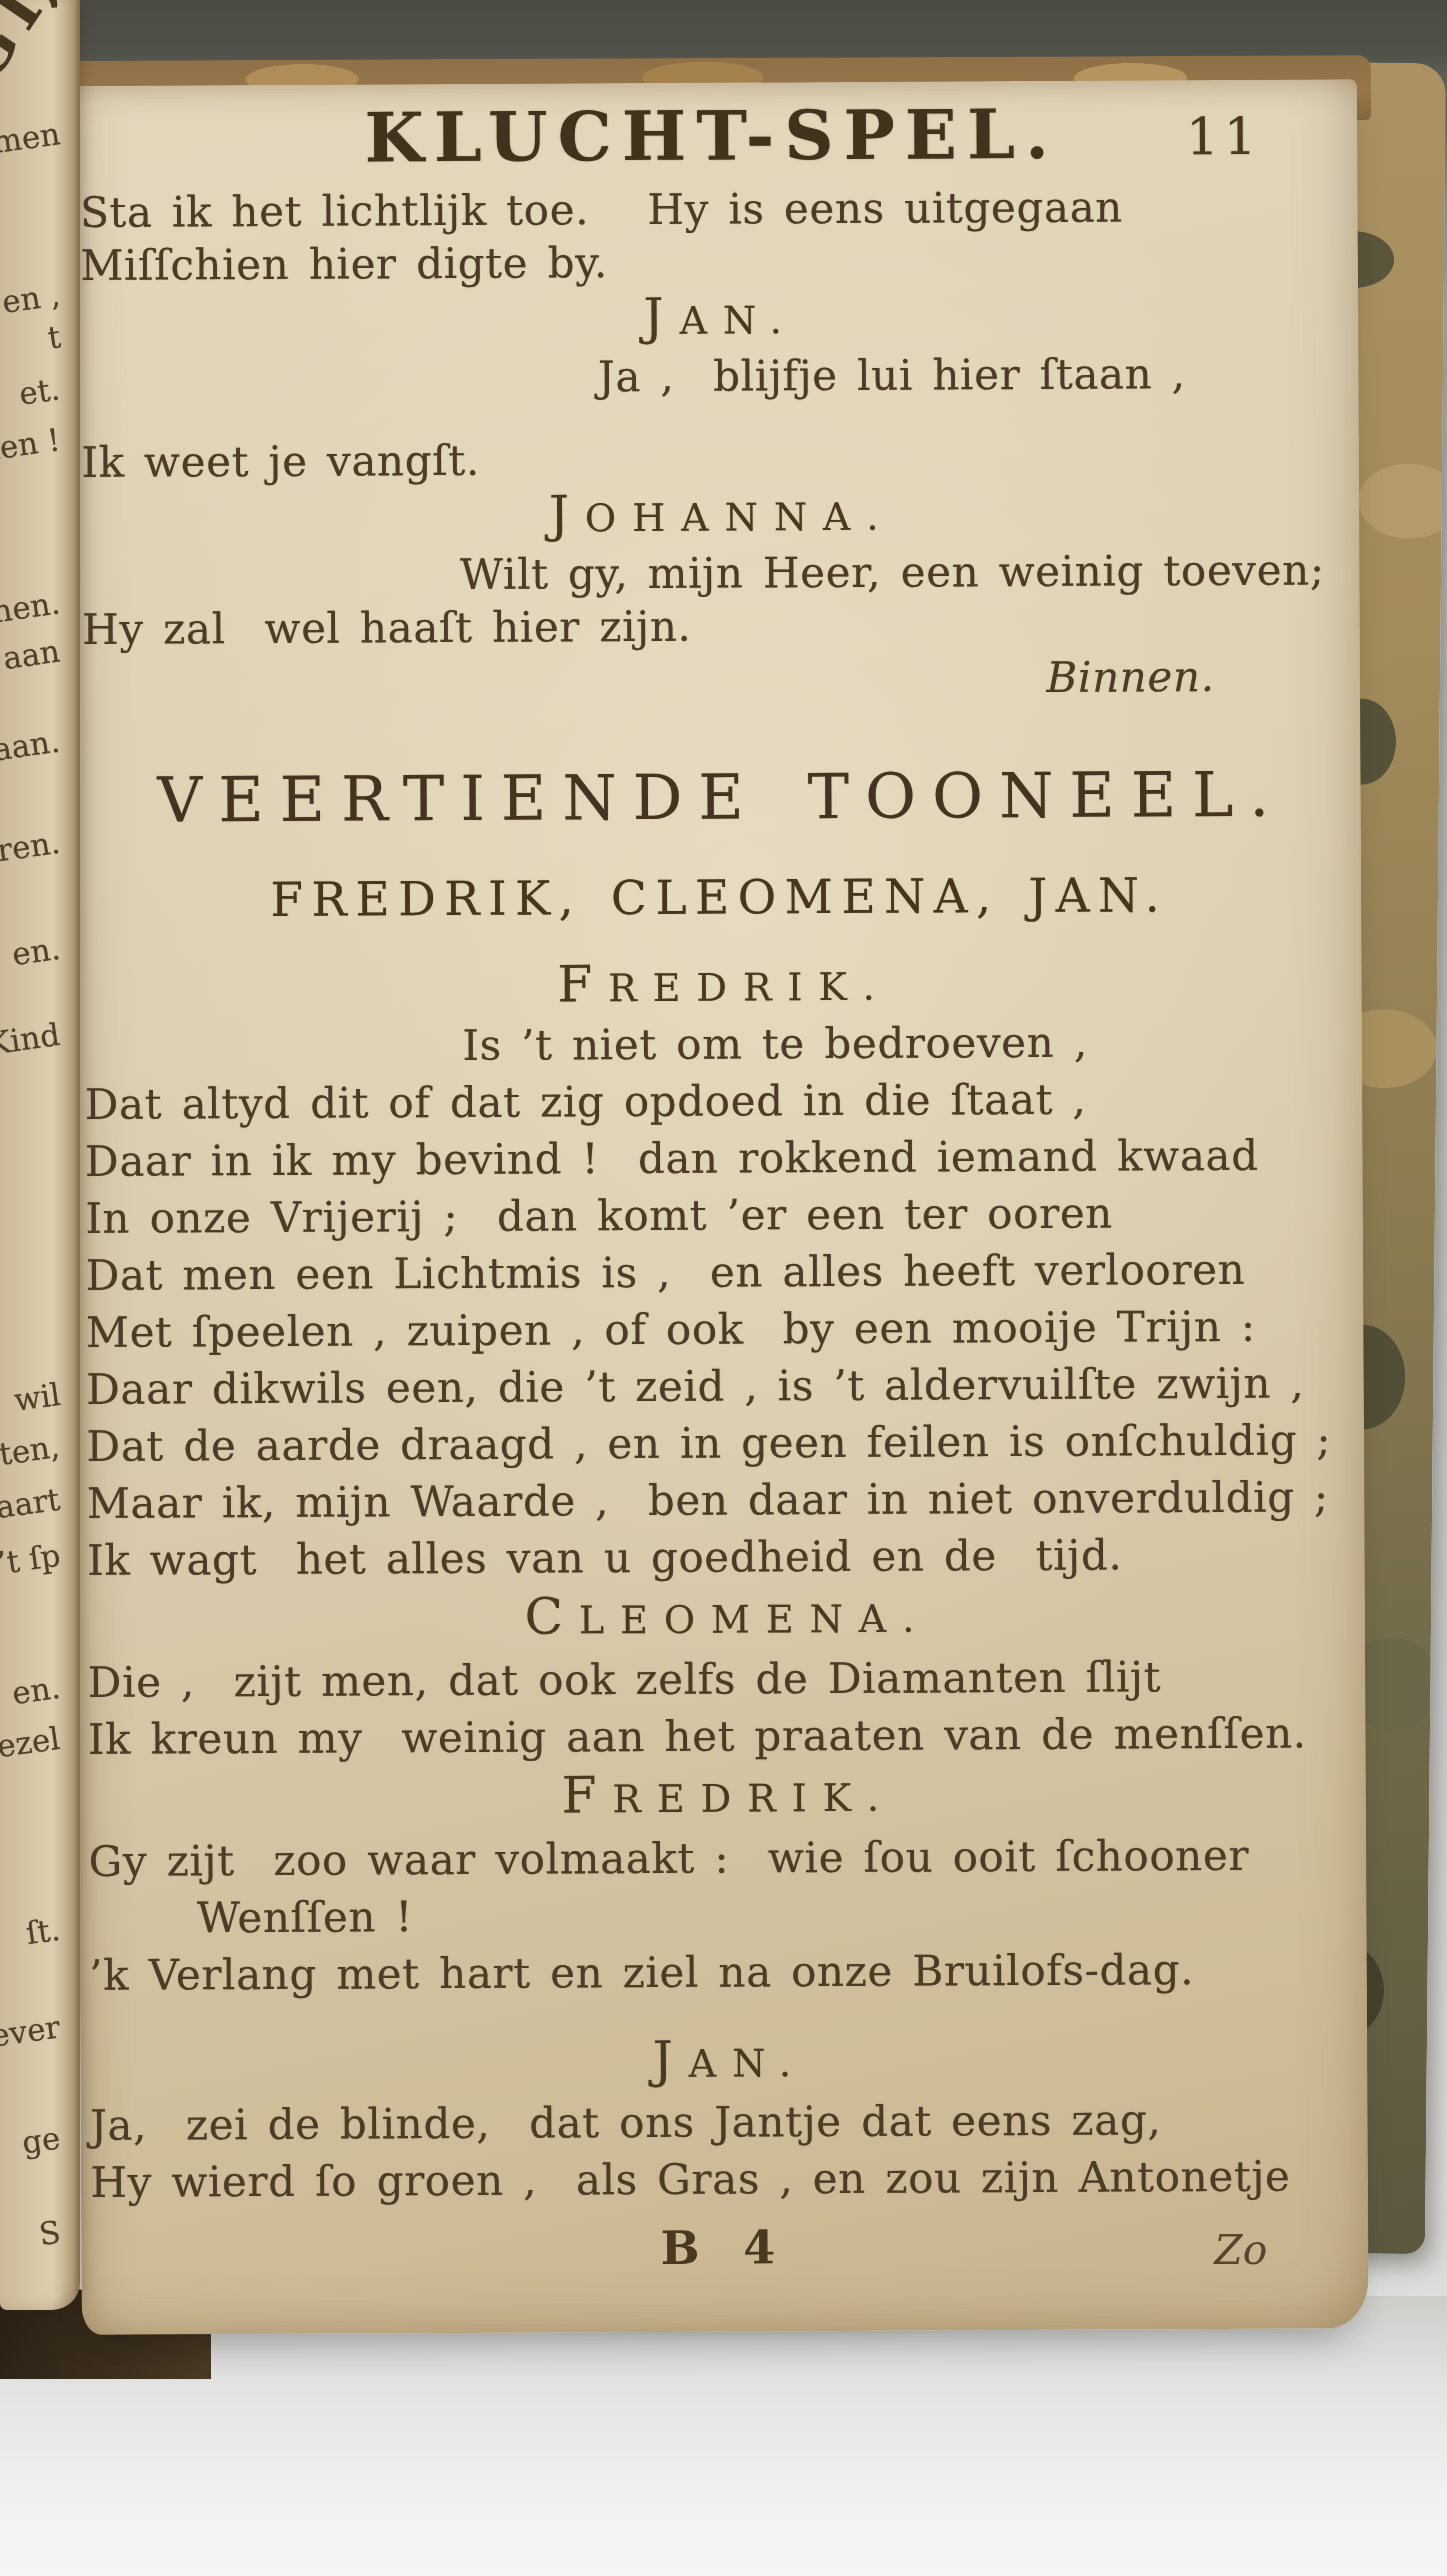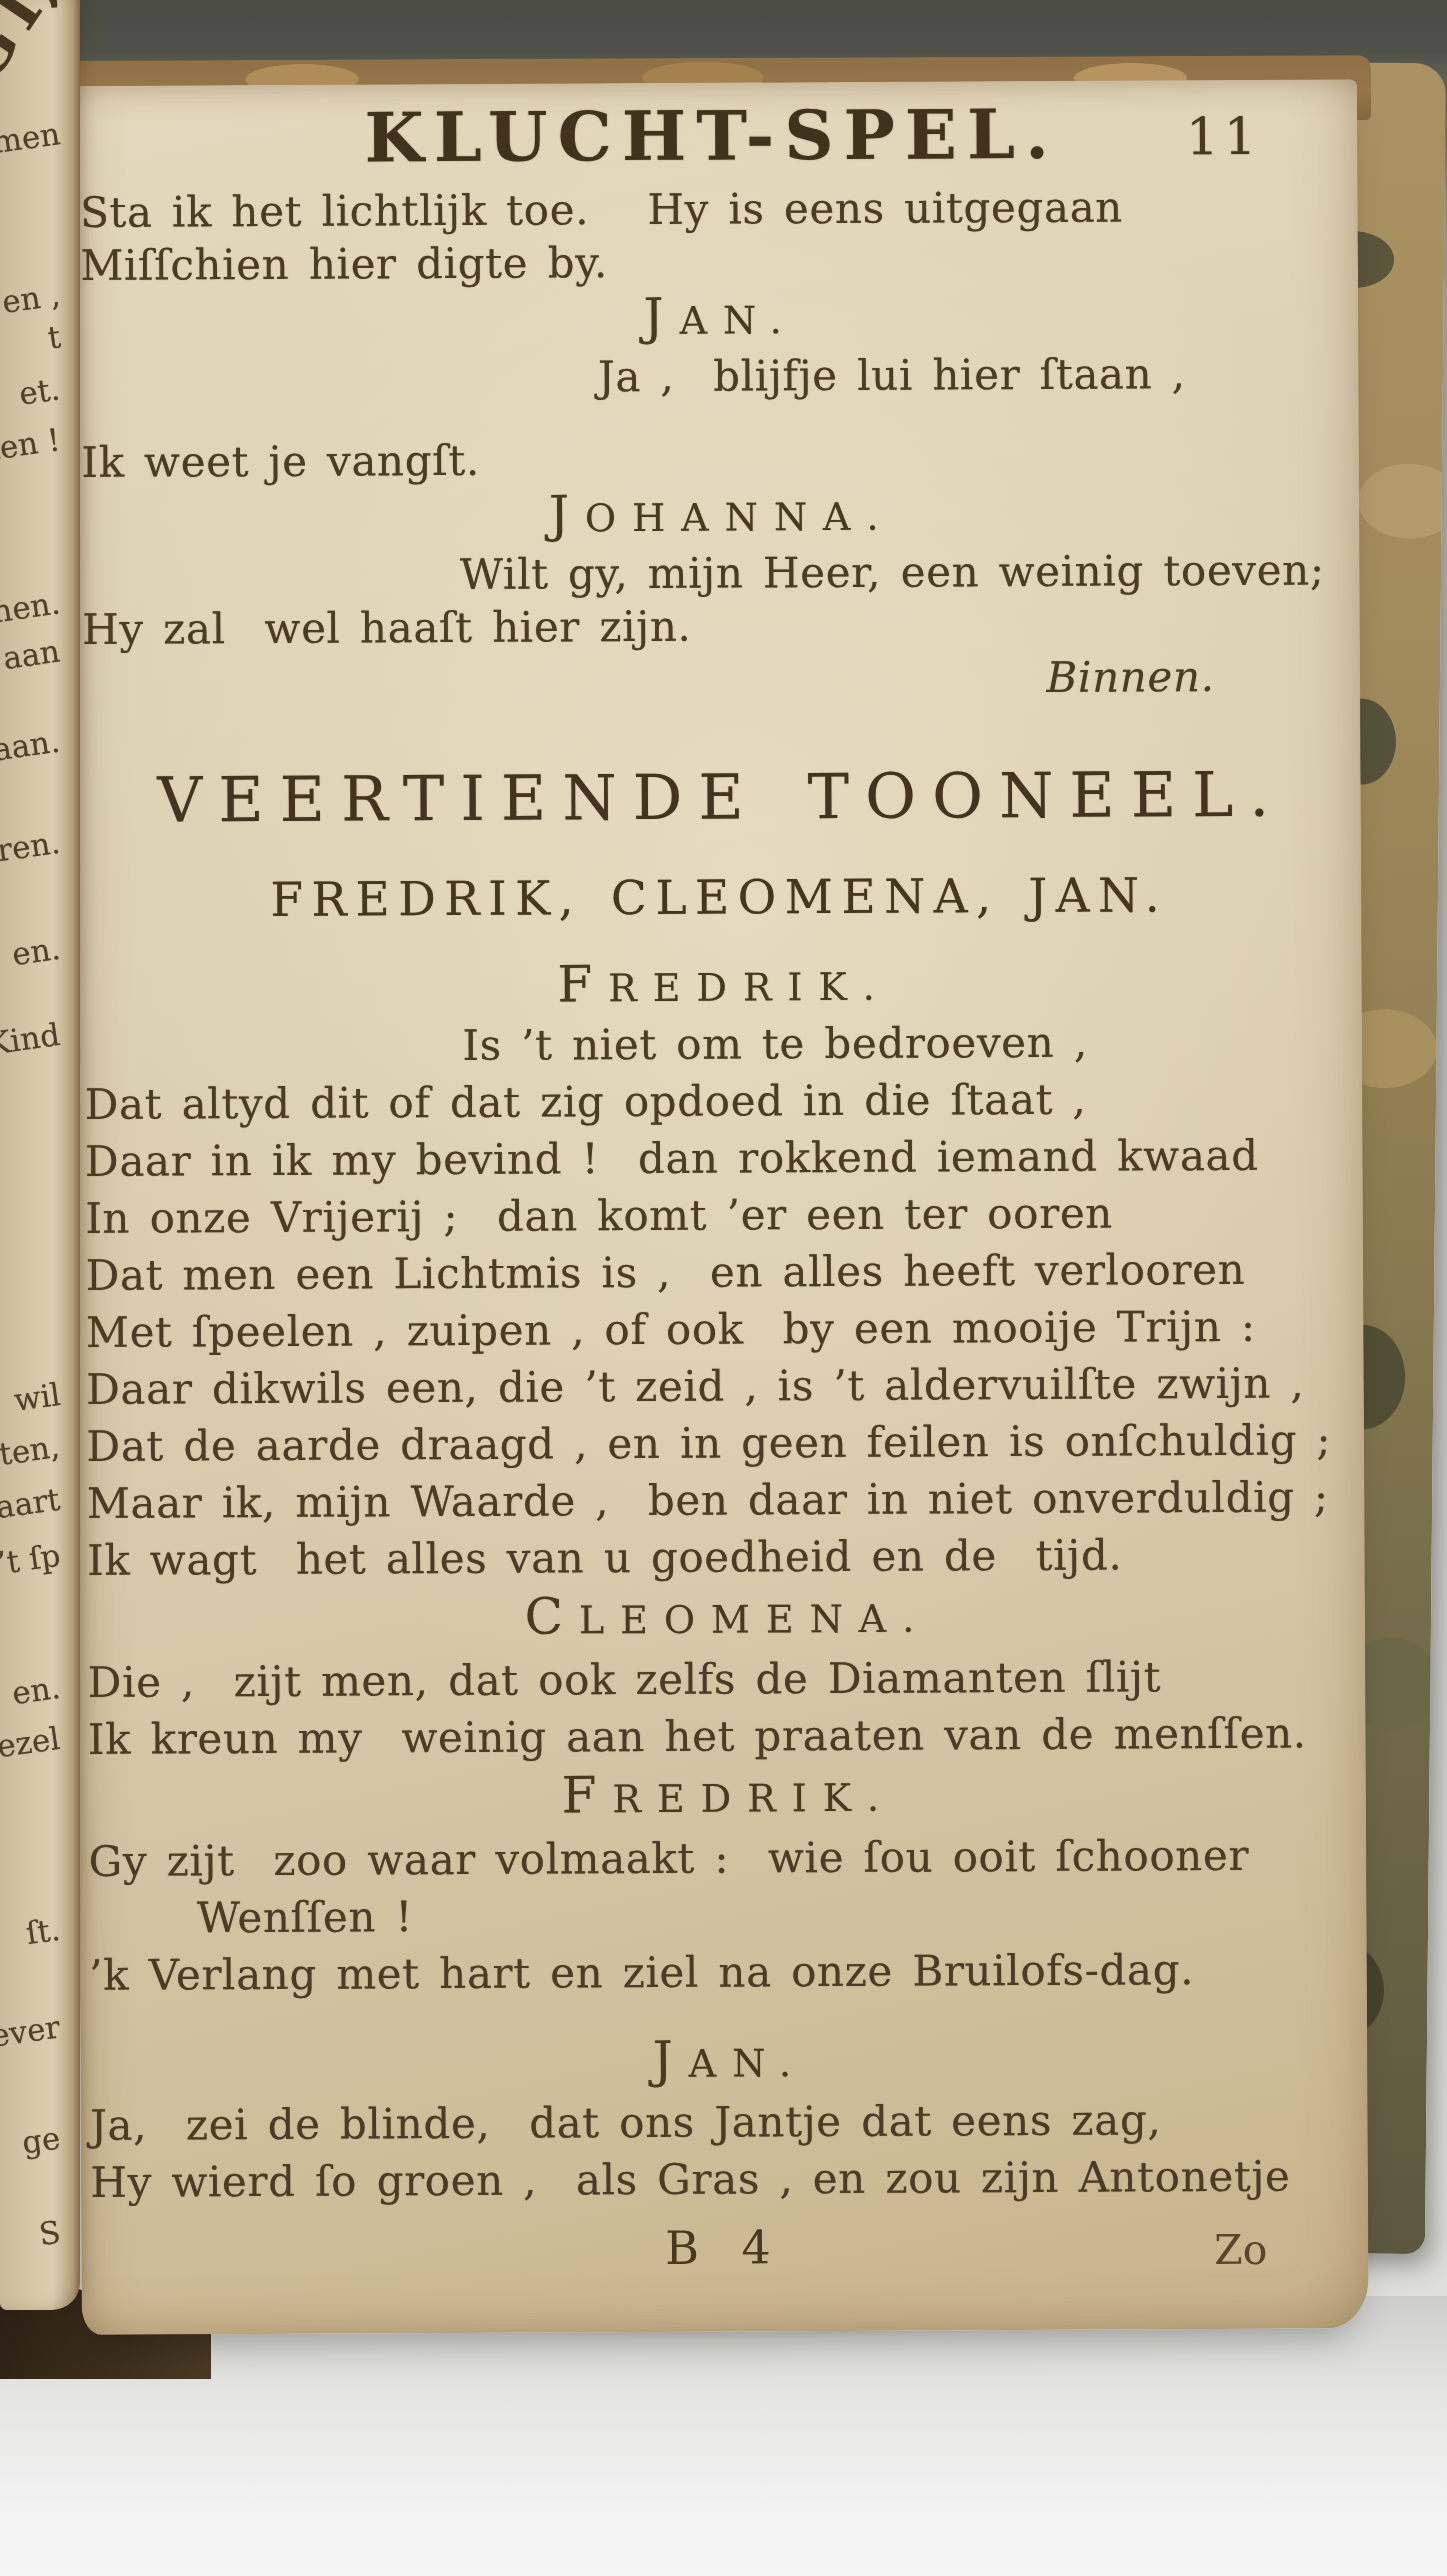--- a/index.html
+++ b/index.html
@@ -108,23 +108,23 @@
   }
   .t-stage{text-align:right;padding-right:132px;font-style:italic;}
   .ind-1{padding-left:108px;}
   .ind-2{padding-left:378px;}
   .ind-3{padding-left:517px;}
   .spaced{margin-top:30px;}
   
   .footer-row{position:absolute;left:0;right:0;bottom:50px;height:61px;}
   .signature-mark{
     position:absolute;left:50%;transform:translateX(-50%);
-    font-size:46px;letter-spacing:.3em;color:#49391f;white-space:pre;
-  }
-  .catchword{position:absolute;right:101px;top:8px;font-size:41px;color:#56462c;}
+    font-size:46px;letter-spacing:.3em;color:#49391f;white-space:pre;font-weight:bold;
+  }
+  .catchword{position:absolute;right:101px;top:8px;font-size:41px;color:#56462c;font-style:italic;}
   
   .facing-strip{
     position:absolute;left:0;top:-4px;width:80px;height:2314px;overflow:hidden;
     background:linear-gradient(90deg,#cdbb9b 0%,#d8c7a7 40%,#dbceae 66%,#c2ae8a 92%,#97815a 100%);
     border-radius:0 0 28px 6.8px;
     box-shadow:inset -10.8px 0 17.6px -6.8px rgba(90,65,35,.5),6.8px 0 13.5px -5.4px rgba(60,40,20,.28);
   }
   .frag{
     position:absolute;right:20px;font-size:31px;color:#50402a;
     transform:rotate(-8deg);white-space:nowrap;

